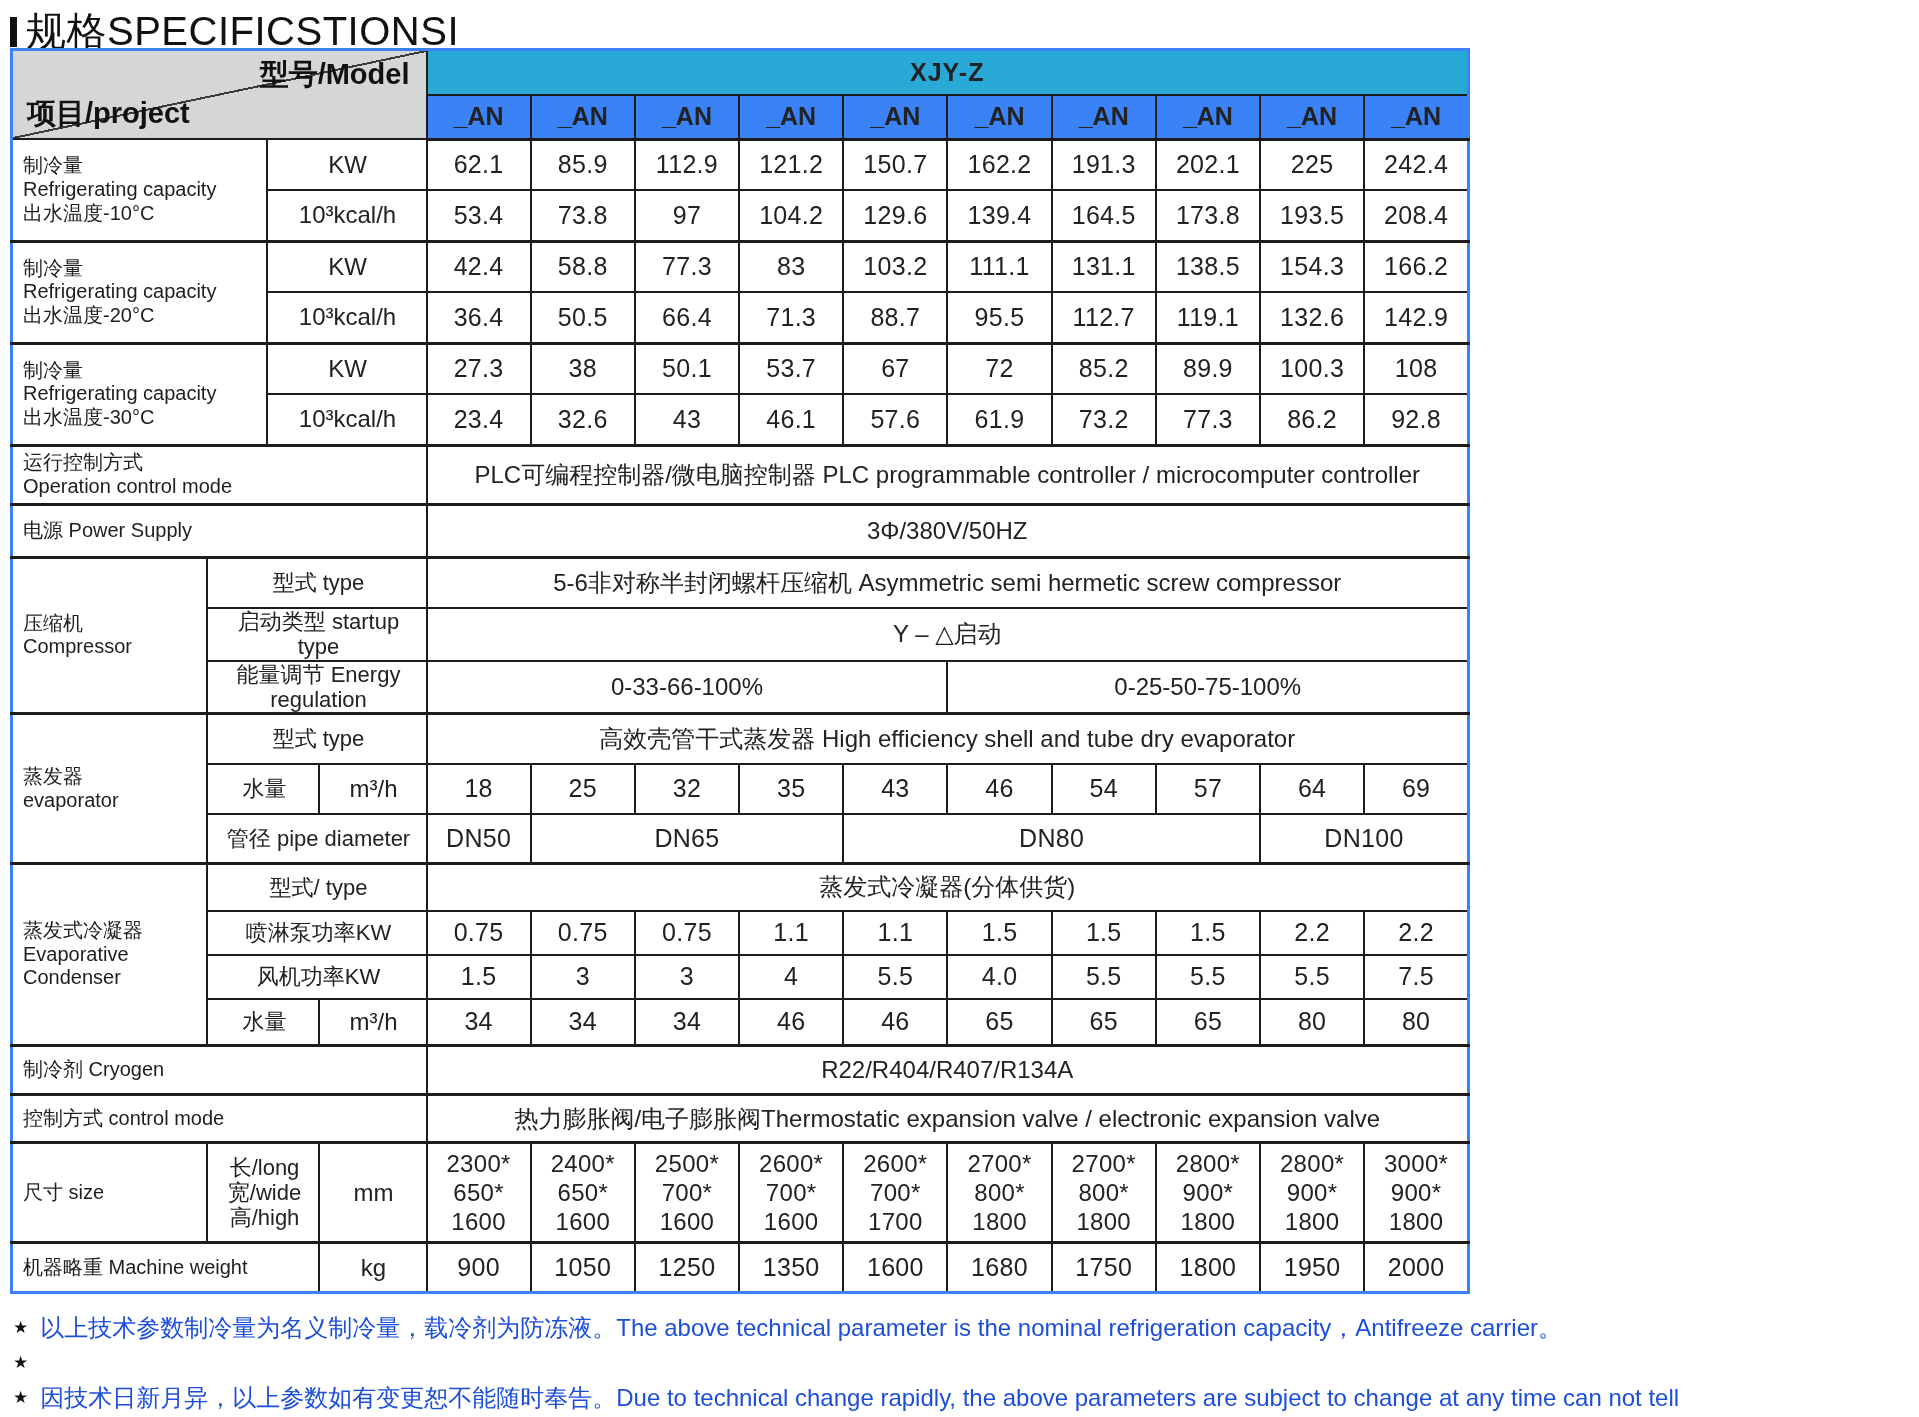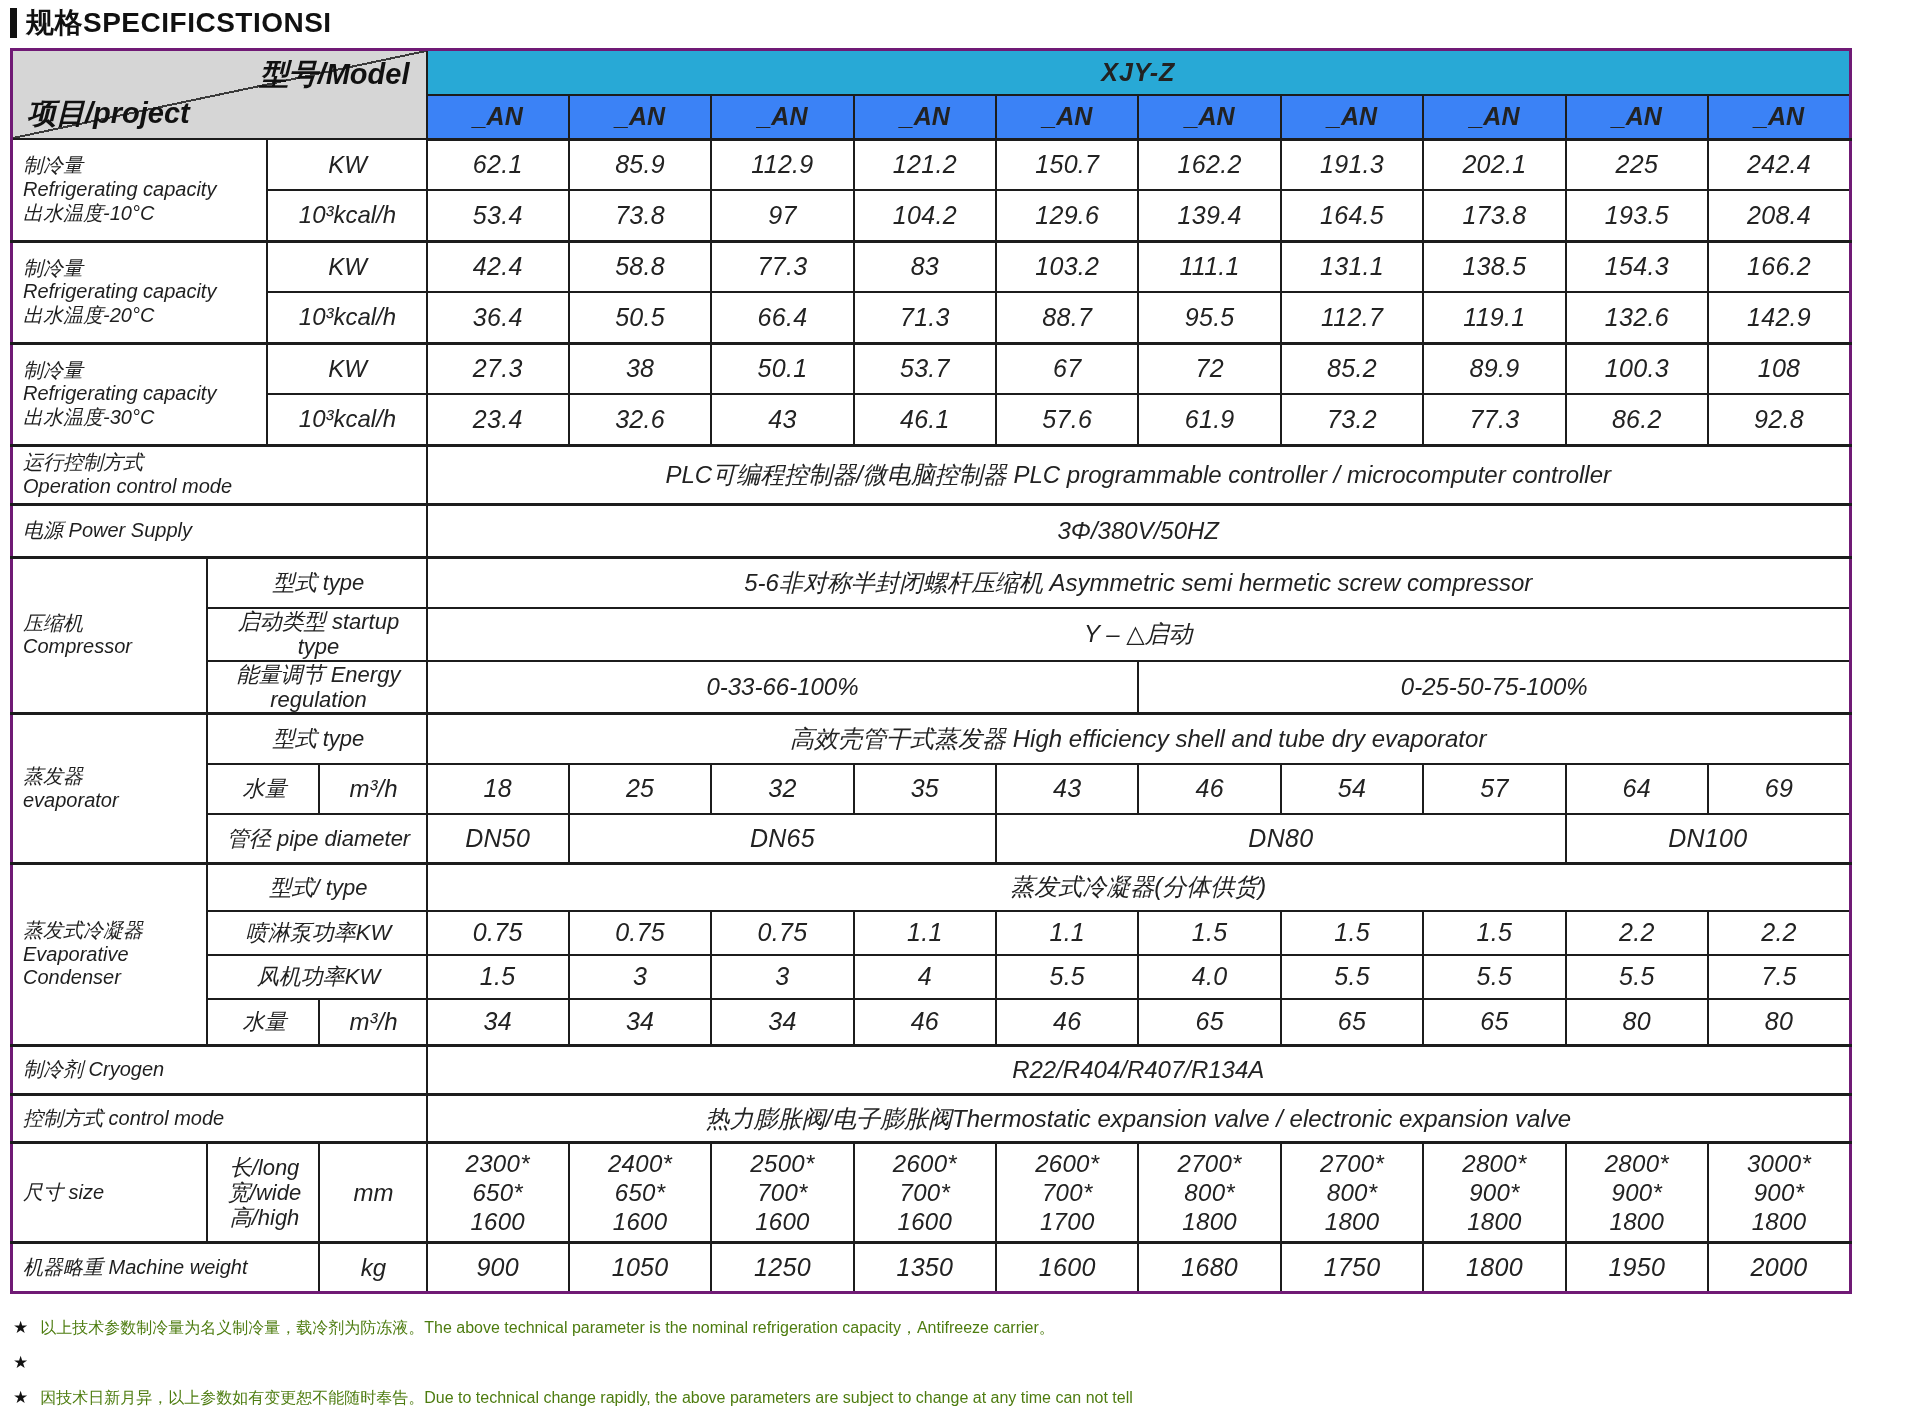--- a/index.html
+++ b/index.html
@@ -4,28 +4,27 @@
 <style>
   html,body{margin:0;padding:0;background:#ffffff;}
   body{
     width:1919px;height:1417px;position:relative;
     font-family:"Liberation Sans","DejaVu Sans",sans-serif;
     color:#1c1c1c;
   }
   
   .title{position:absolute;left:10px;top:4px;display:flex;align-items:center;gap:9px;}
   .title-bar{width:7px;height:30px;background:#111;display:inline-block;}
-  .title-text{font-size:28px;font-weight:bold;color:#111;letter-spacing:.5px;}
+  .title-text{font-size:40px;font-weight:normal;color:#111;letter-spacing:.5px;}
 
   
   .spec-table{
-    position:absolute;left:10px;top:48px;width:1842px;
+    position:absolute;left:10px;top:48px;width:1460px;
     border-collapse:collapse;table-layout:fixed;
-    border:3px solid #701a75;
-    font-style:italic;
+    border:3px solid #3b82f6;
   }
   .spec-table td{
     border:2px solid #1c1c1c;
     text-align:center;vertical-align:middle;
     padding:0 4px;overflow:hidden;
     font-size:25px;color:#222;
   }
   tr.thick td{border-top-width:3px;}
 
   .g-head{background:#28a9d6;color:#fff;font-weight:bold;font-size:28px;letter-spacing:1px;}
@@ -51,21 +50,21 @@
   }
   .spec-table td.unit{font-size:24px;padding-left:6px;}
   .spec-table td.val{font-size:25px;letter-spacing:.3px;}
   .spec-table td.val3{font-size:24px;line-height:1.22;white-space:pre-line;letter-spacing:.3px;}
   .spec-table td.spanv{font-size:24px;}
 
   
   .footnotes{position:absolute;left:13px;top:1316px;width:1895px;}
   .footnote{display:flex;align-items:flex-start;gap:12px;margin-bottom:11px;}
   .fn-marker{font-size:17px;line-height:24px;color:#111;flex:0 0 auto;}
-  .fn-text{font-size:16px;line-height:24px;color:#4d7c0f;}
+  .fn-text{font-size:24px;line-height:24px;color:#1d4ed8;}
 </style>
 </head>
 <body>
 
 <div class="title">
   <span class="title-bar"></span>
   <span class="title-text">规格SPECIFICSTIONSI</span>
 </div>
 
 <table class="spec-table">

